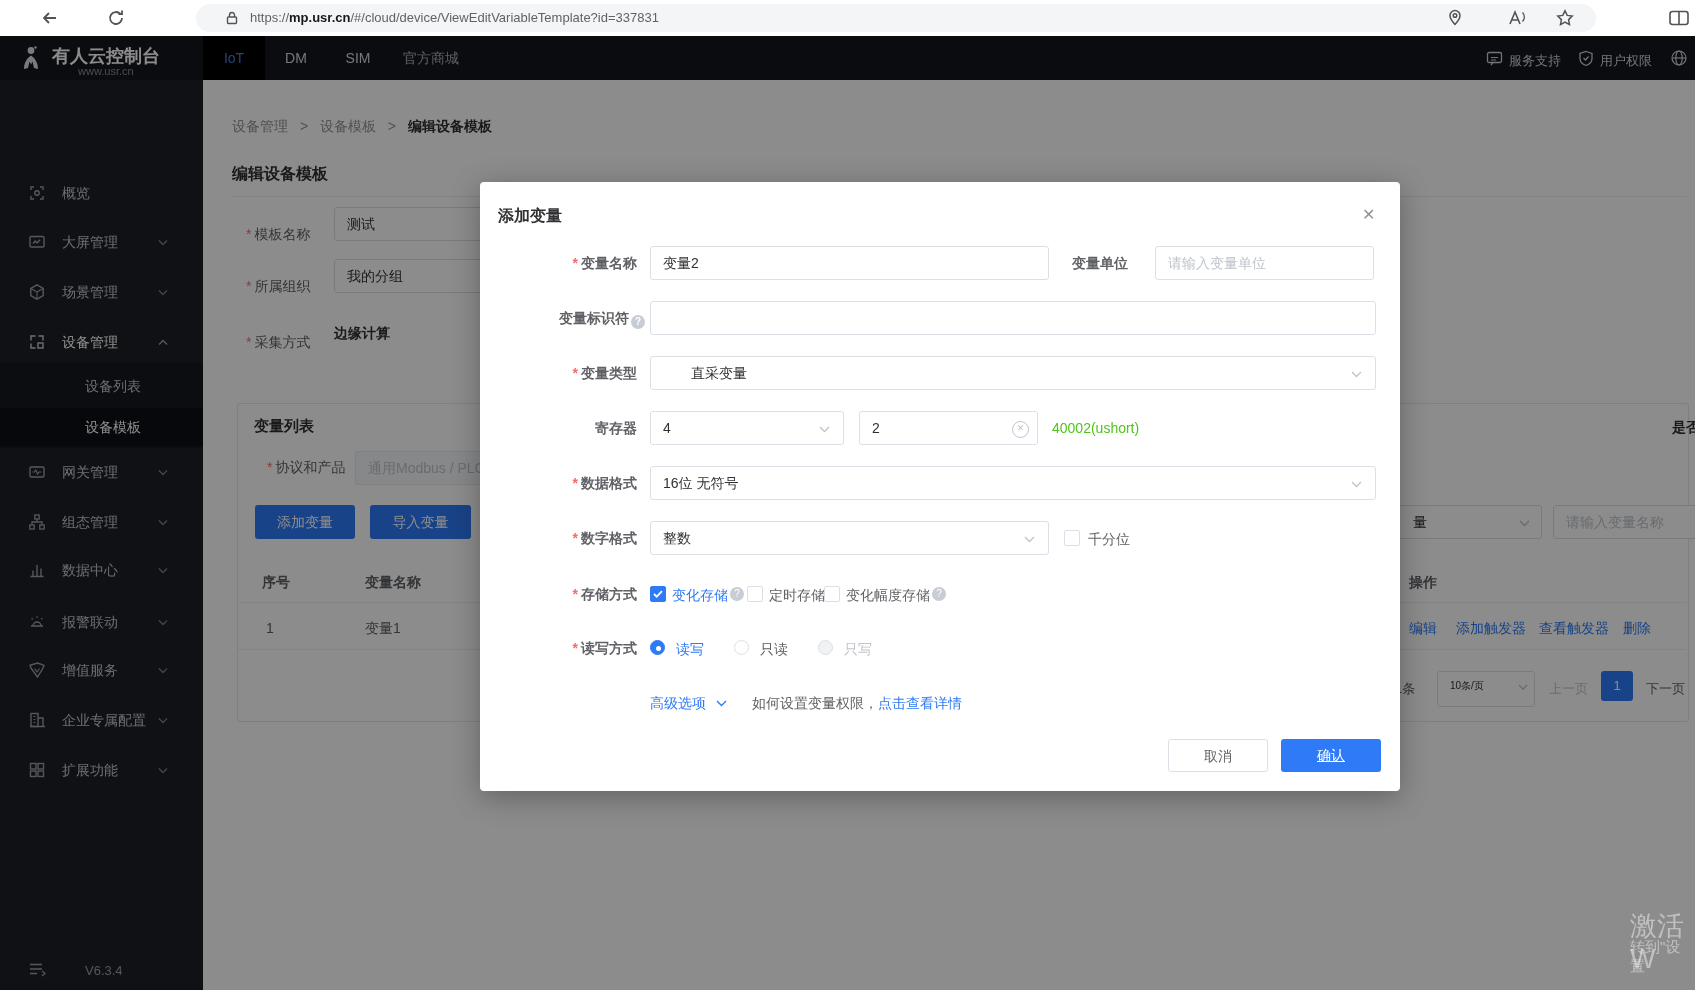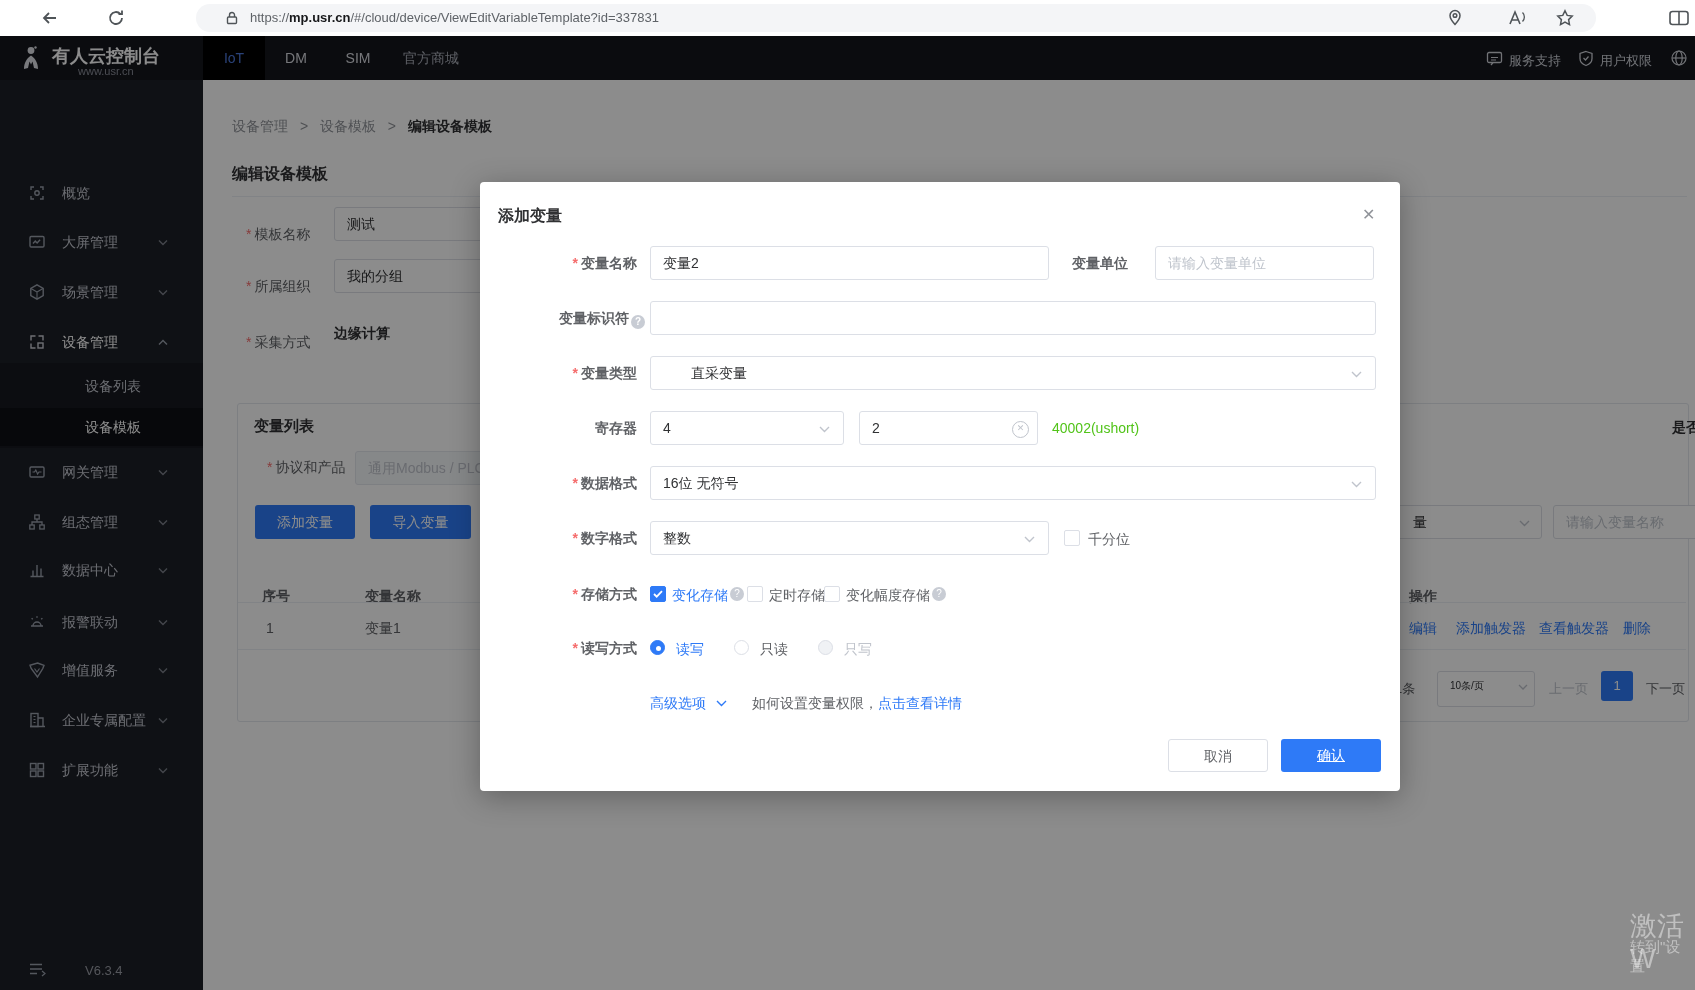--- a/index.html
+++ b/index.html
@@ -36,21 +36,21 @@
   .crumb .cur{color:#303133;font-weight:700;}
   .ptitle{font-size:16px;font-weight:700;color:#303133;}
   .req{color:#f56c6c;margin-right:3px;}
   .flabel{font-size:14px;color:#606266;}
   .inputbox{position:absolute;height:34px;border:1px solid #dcdfe6;border-radius:3px;background:#fff;box-sizing:border-box;font-size:14px;color:#303133;line-height:32px;padding:0 12px;}
   .inputbox.disabled{background:#f5f7fa;border-color:#e4e7ed;color:#c0c4cc;}
   .ph{color:#bfc4cc;}
   .card{position:absolute;border:1px solid #e4e7ed;border-radius:3px;background:#fff;}
   .btn-blue{position:absolute;background:#2e7af7;color:#fff;font-size:14px;text-align:center;border-radius:3px;}
   .linkb{color:#2e7af7;font-size:14px;}
-  .thead{font-size:14px;font-weight:700;color:#606266;margin-top:14px;}
+  .thead{font-size:14px;font-weight:700;color:#606266;}
   .tcell{font-size:14px;color:#606266;}
   .hline{position:absolute;height:1px;background:#ebeef5;}
 
   
   .overlay{position:absolute;left:0;top:36px;width:1695px;height:954px;background:rgba(0,0,0,0.45);z-index:10;}
   .modal{position:absolute;left:480px;top:182px;width:920px;height:609px;background:#fff;border-radius:4px;box-shadow:0 6px 30px rgba(0,0,0,.3);z-index:20;}
   .mlabel{position:absolute;text-align:right;font-size:14px;color:#606266;font-weight:bold;}
   .mval{font-size:14px;color:#303133;}
   .chevddl{position:absolute;top:14px;}
   .qi{display:inline-block;width:14px;height:14px;border-radius:50%;background:#c8ccd4;color:#fff;font-size:10px;line-height:14px;text-align:center;vertical-align:-2px;}

